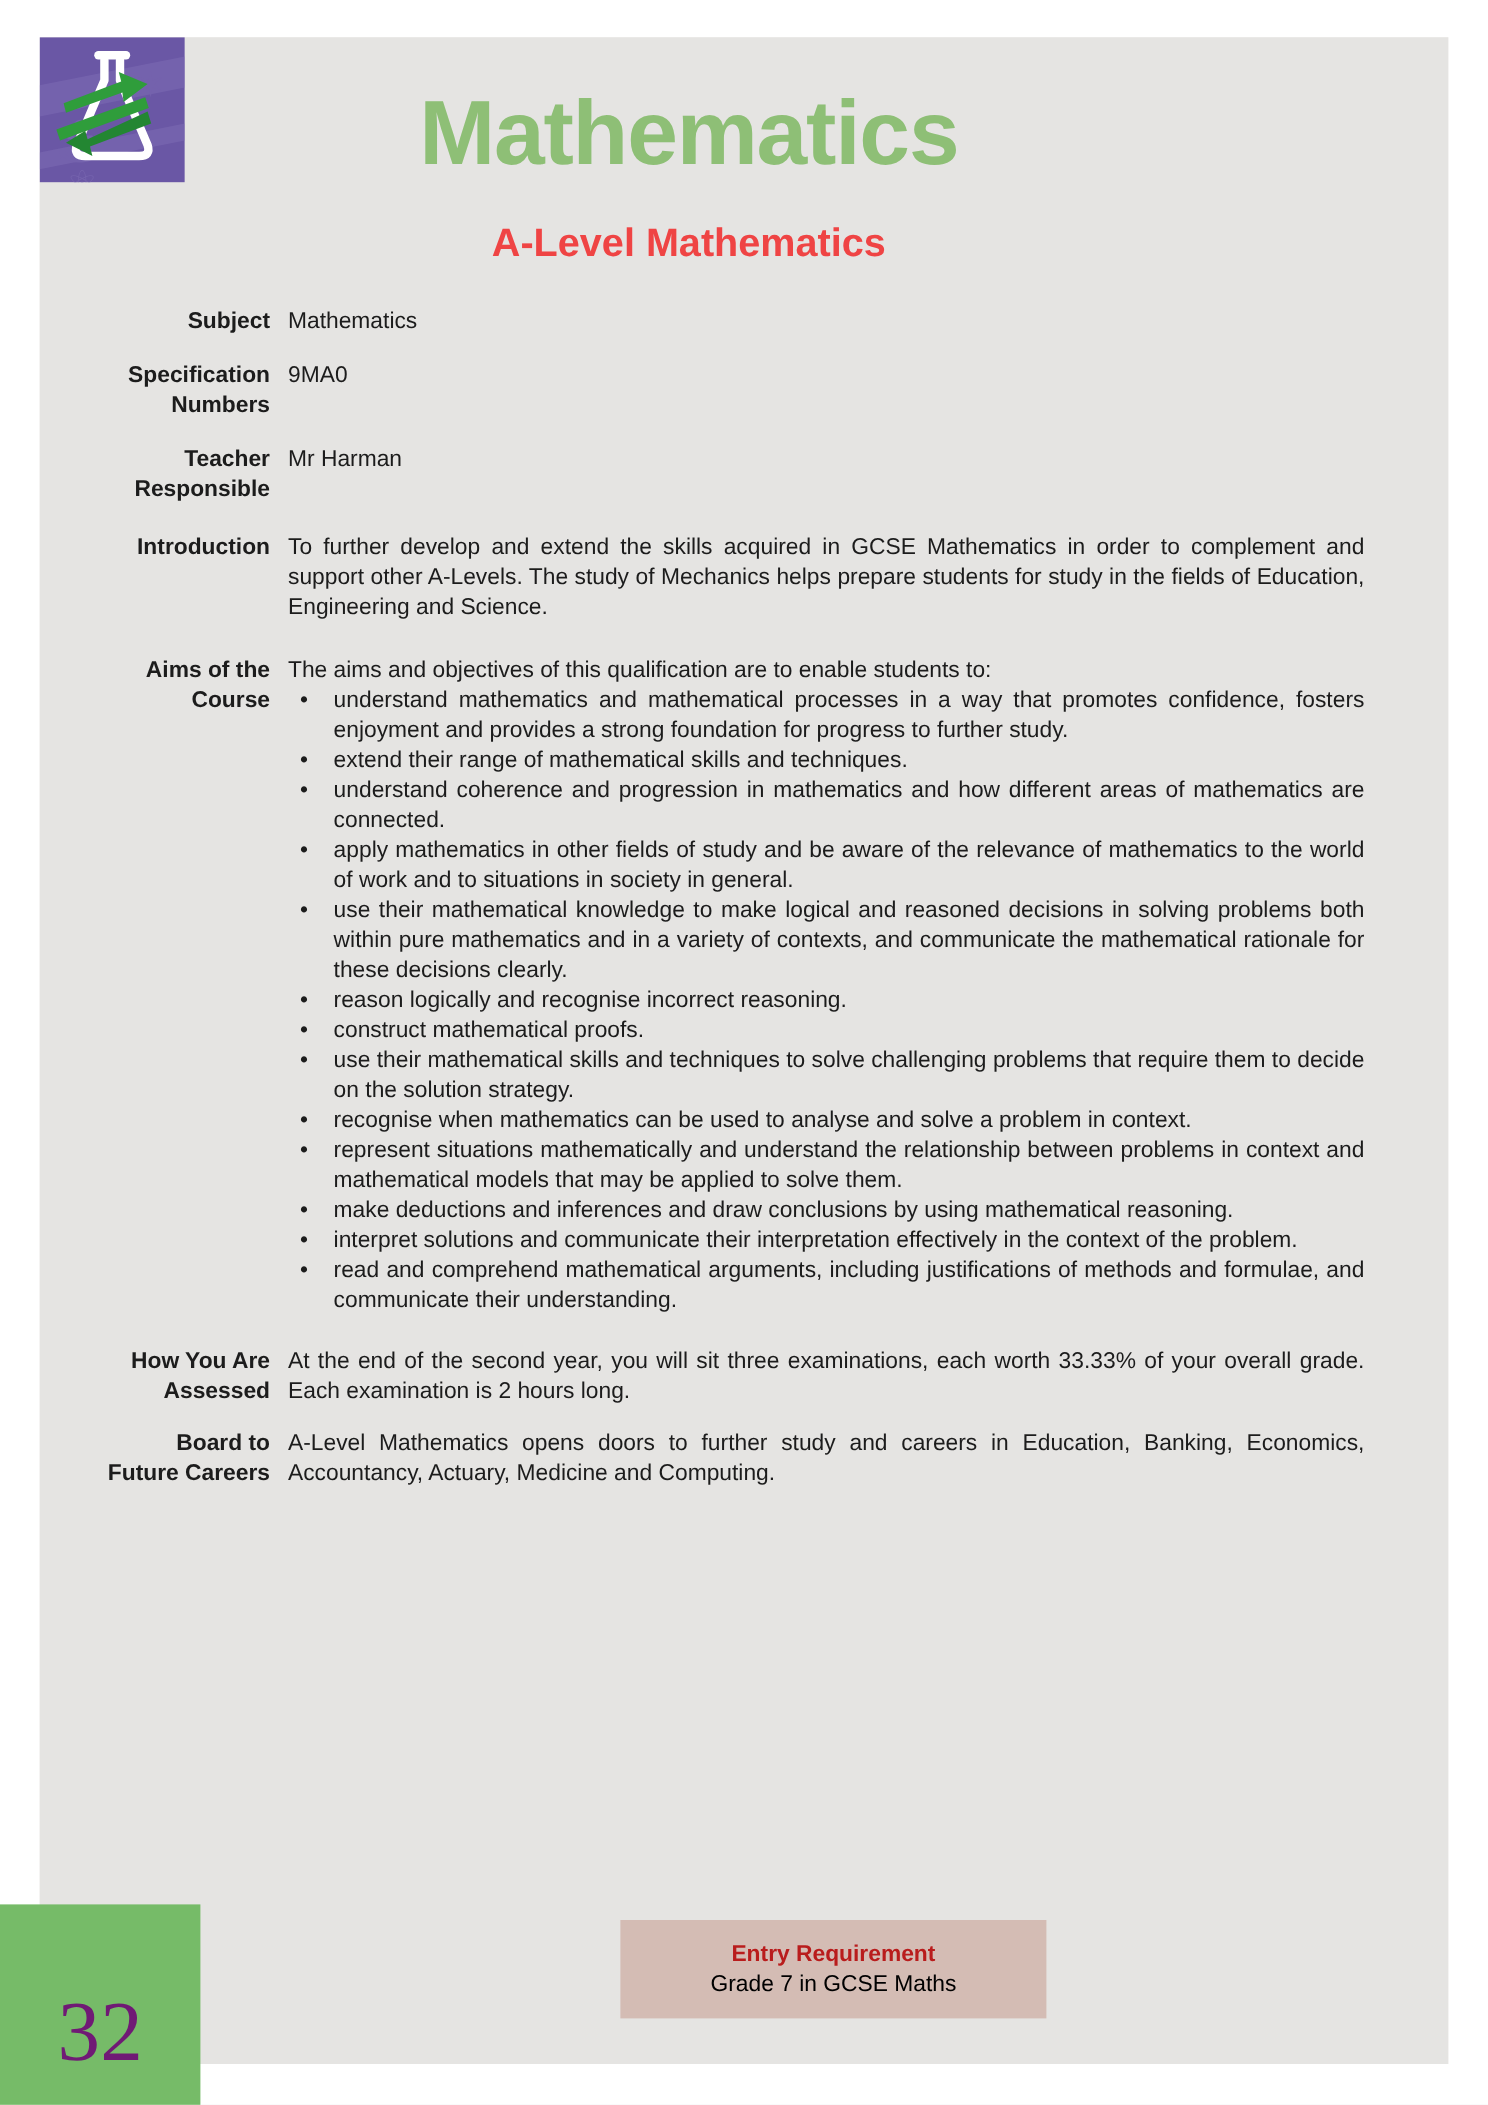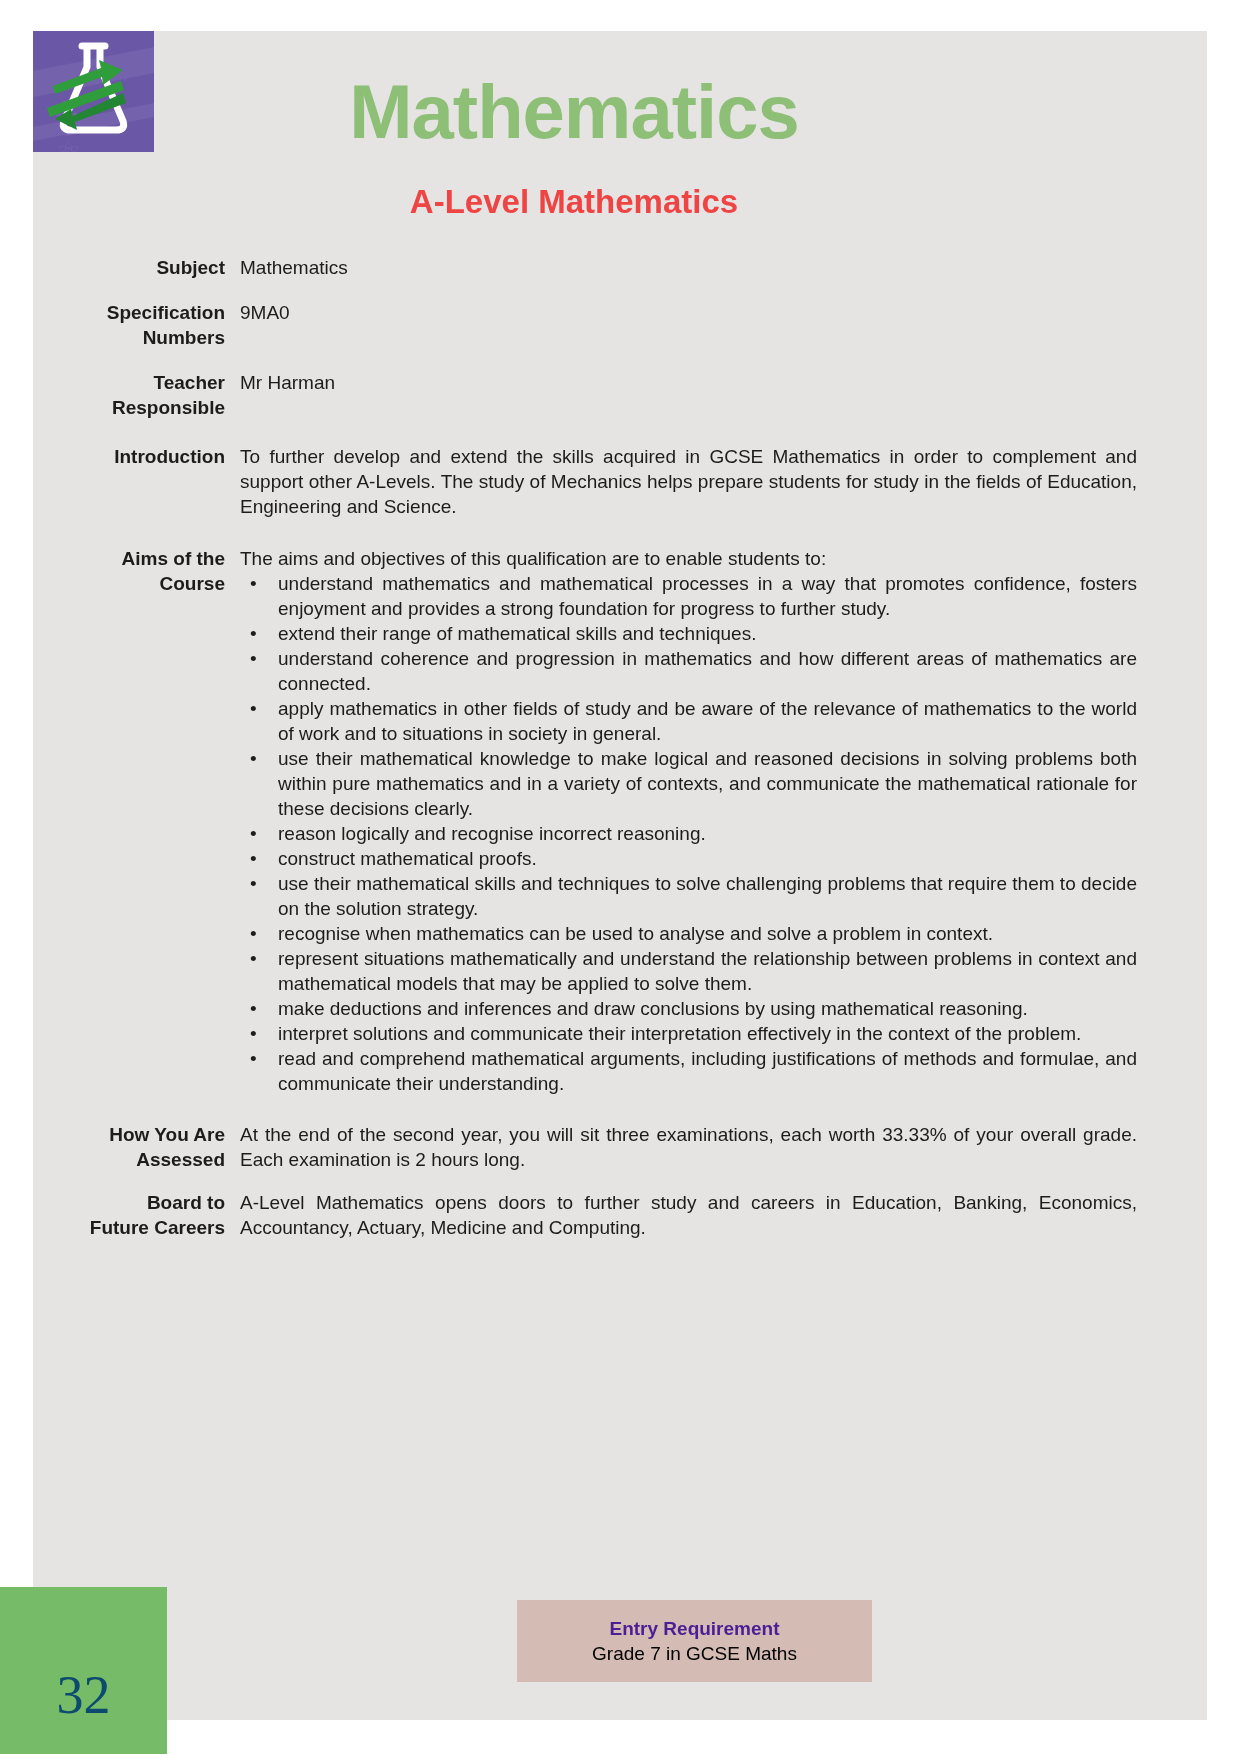--- a/index.html
+++ b/index.html
@@ -46,28 +46,28 @@
     position:relative;padding-left:38px;text-align:justify;
   }
   ul.aims-list li::before{
     content:"\2022";position:absolute;left:10px;top:0;
   }
   .entry-box{
     position:absolute;left:517px;top:1600px;width:355px;height:82px;
     background:#d4bcb4;display:flex;flex-direction:column;
     align-items:center;justify-content:center;font-size:19px;line-height:25px;
   }
-  .entry-title{font-weight:700;color:#4c1d95;}
+  .entry-title{font-weight:700;color:#b91c1c;}
   .entry-detail{color:#000000;}
   .page-num-block{
     position:absolute;left:0;top:1587px;width:167px;height:167px;
     background:#76bb68;display:flex;align-items:center;justify-content:center;
   }
   .page-num{
-    font-family:"Liberation Serif",serif;font-size:54px;color:#0c4a6e;
+    font-family:"Liberation Serif",serif;font-size:71px;color:#701a75;
     line-height:1;
     margin-top:48px;
   }
 </style>
 </head>
 <body>
 
 <div class="content-bg"></div>
 
 <div class="logo">

